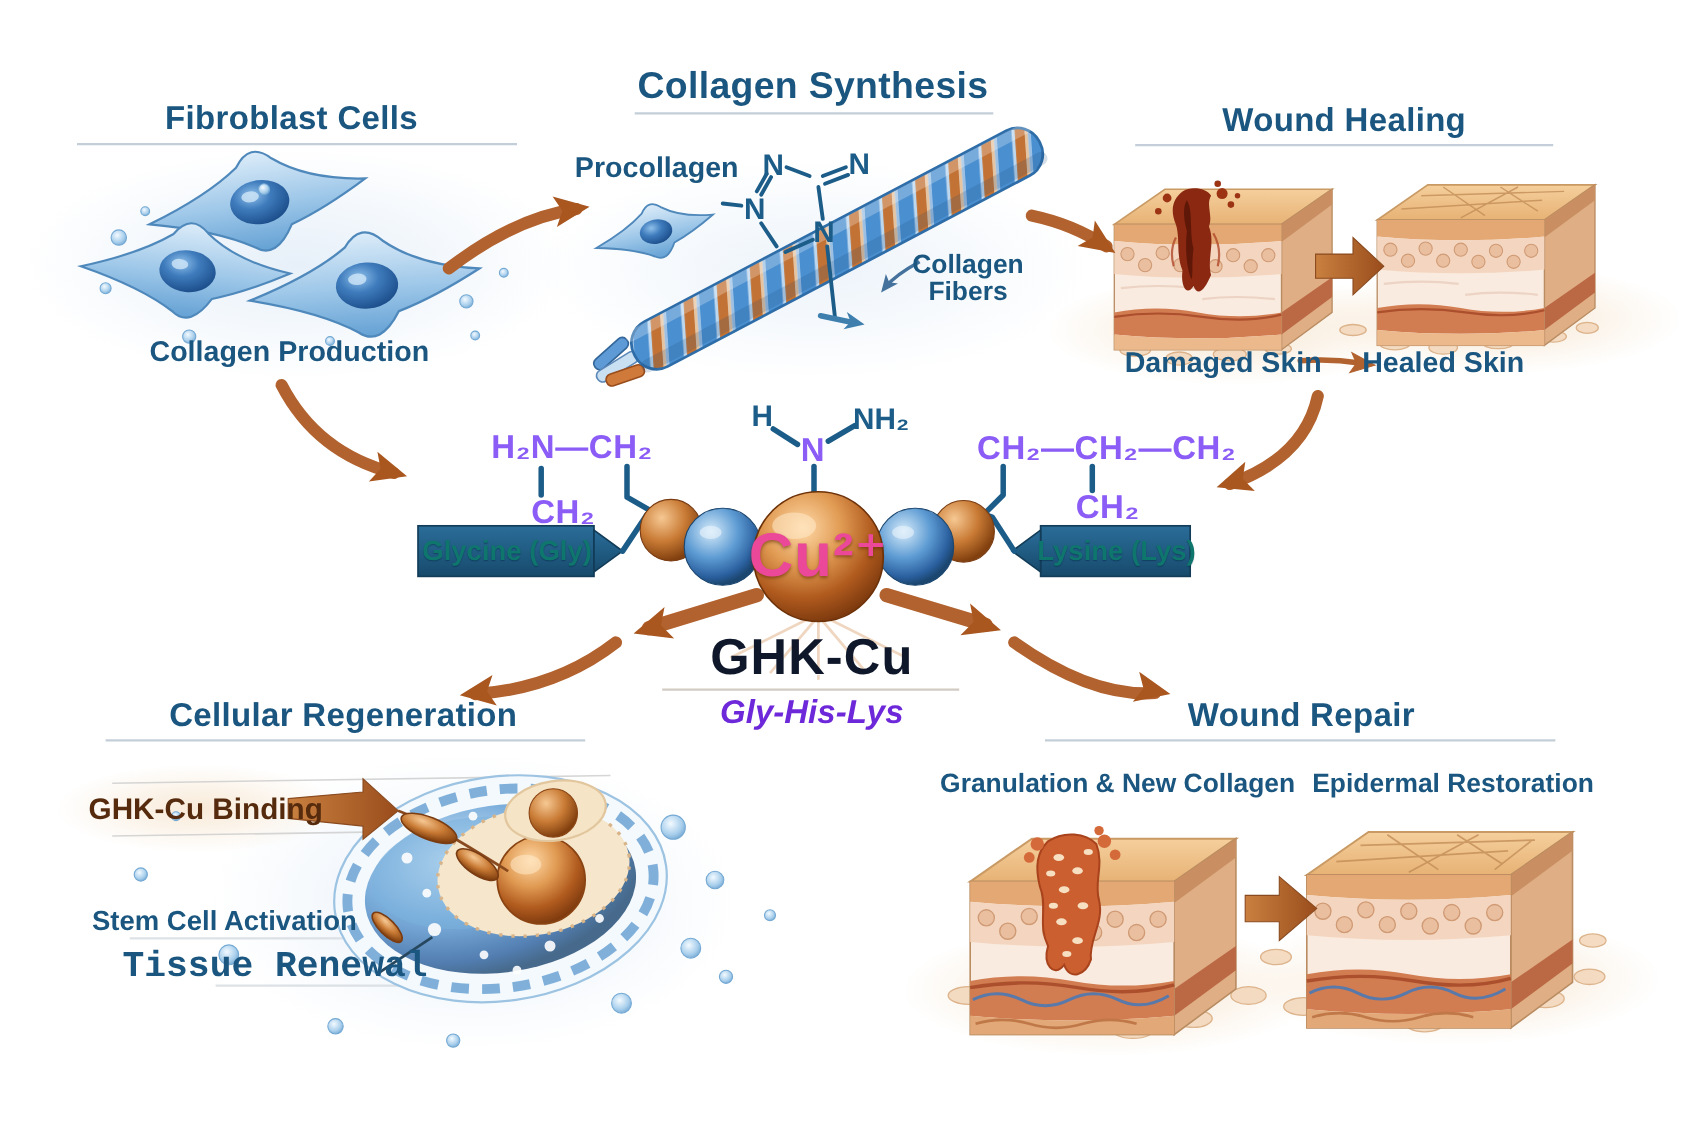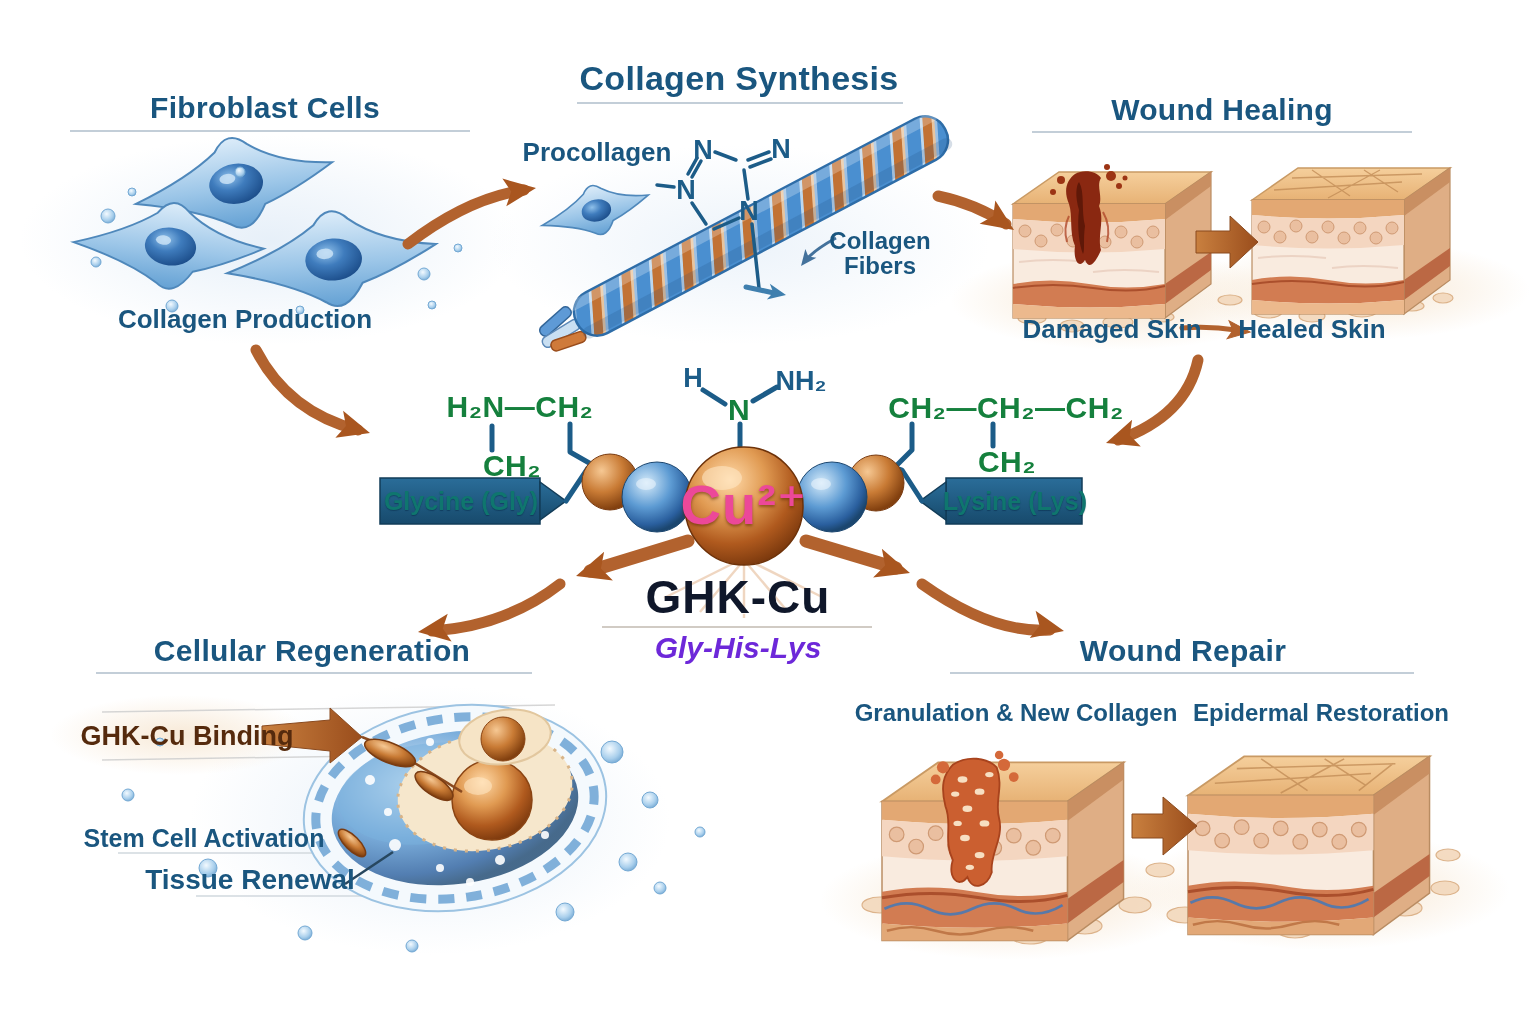--- a/index.html
+++ b/index.html
@@ -5,21 +5,21 @@
   html,body{margin:0;padding:0;background:#ffffff;}
   #canvas{position:relative;width:1536px;height:1024px;background:#ffffff;overflow:hidden;
           font-family:"Liberation Sans","DejaVu Sans",sans-serif;}
   #art{position:absolute;left:0;top:0;width:1536px;height:1024px;}
   .lbl{position:absolute;transform:translate(-50%,-50%);white-space:nowrap;font-weight:bold;
        color:#1a567f;line-height:1.05;}
   .title{font-size:30px;letter-spacing:.3px;text-shadow:0 1px 0 rgba(255,255,255,.7);}
   .big-title{font-size:34px;}
   .caption{font-size:26px;}
   .small-lbl{font-size:24px;}
-  .chem{font-size:30px;color:#15803d;letter-spacing:.5px;}
+  .chem{font-size:30px;color:#8b5cf6;letter-spacing:.5px;}
   .atom{font-size:27px;color:#1c5c88;}
   .wrap{white-space:normal;width:136px;text-align:center;}
   .cu-text{font-size:56px;color:#ec4899;text-shadow:0 2px 3px rgba(90,40,0,.55);letter-spacing:1px;}
   .banner-text{font-size:25px;color:#0f766e;text-shadow:0 1px 1px rgba(0,30,60,.4);}
   .ghk-name{font-size:46px;color:#0f172a;letter-spacing:1px;text-shadow:0 1px 0 rgba(255,255,255,.8);}
   .tripeptide{font-size:30px;font-style:italic;color:#6d28d9;}
   .binding{font-size:27px;color:#552a0d;}
 </style>
 </head>
 <body>
@@ -463,21 +463,21 @@
           <circle cx="412" cy="946" r="6"></circle>
     </g>
 
     <polygon points="262,726 330,720 330,708 362,737 330,763 330,751 262,744" fill="url(#gArr)" stroke="#8a4a1f" stroke-width="1"></polygon>
 
     <line x1="345" y1="884" x2="393" y2="852" stroke="#27475f" stroke-width="2.5"></line>
   </g>
 </svg>
 
 <div class="lbl title" style="left:265px;top:108px;">Fibroblast Cells</div>
-<div class="lbl caption" style="left:245px;top:320px;text-align:right;">Collagen Production</div>
+<div class="lbl caption" style="left:263px;top:320px;text-align:right;">Collagen Production</div>
 
 <div class="lbl title big-title" style="left:739px;top:79px;">Collagen Synthesis</div>
 <div class="lbl caption" style="left:597px;top:153px;">Procollagen</div>
 <div class="lbl small-lbl wrap" style="left:880px;top:253px;">Collagen Fibers</div>
 
 <div class="lbl atom" style="left:703px;top:150px;">N</div>
 <div class="lbl atom" style="left:781px;top:149px;">N</div>
 <div class="lbl atom" style="left:686px;top:190px;">N</div>
 <div class="lbl atom" style="left:749px;top:211px;">N</div>
 
@@ -496,19 +496,19 @@
 <div class="lbl cu-text" style="left:744px;top:505px;">Cu²⁺</div>
 <div class="lbl banner-text" style="left:461px;top:501px;">Glycine (Gly)</div>
 <div class="lbl banner-text" style="left:1015px;top:501px;">Lysine (Lys)</div>
 
 <div class="lbl ghk-name" style="left:738px;top:597px;">GHK-Cu</div>
 <div class="lbl tripeptide" style="left:738px;top:648px;">Gly-His-Lys</div>
 
 <div class="lbl title" style="left:312px;top:651px;">Cellular Regeneration</div>
 <div class="lbl binding" style="left:187px;top:736px;">GHK-Cu Binding</div>
 <div class="lbl" style="left:204px;top:838px;font-size:25px;">Stem Cell Activation</div>
-<div class="lbl" style="left:250px;top:880px;font-size:28px;">Tissue Renewal</div>
+<div class="lbl" style="left:250px;top:880px;font-size:33px;font-family:Liberation Mono, monospace;">Tissue Renewal</div>
 
 <div class="lbl title" style="left:1183px;top:651px;">Wound Repair</div>
 <div class="lbl small-lbl" style="left:1016px;top:713px;">Granulation &amp; New Collagen</div>
 <div class="lbl small-lbl" style="left:1321px;top:713px;">Epidermal Restoration</div>
 
 </div>
 
 </body></html>

